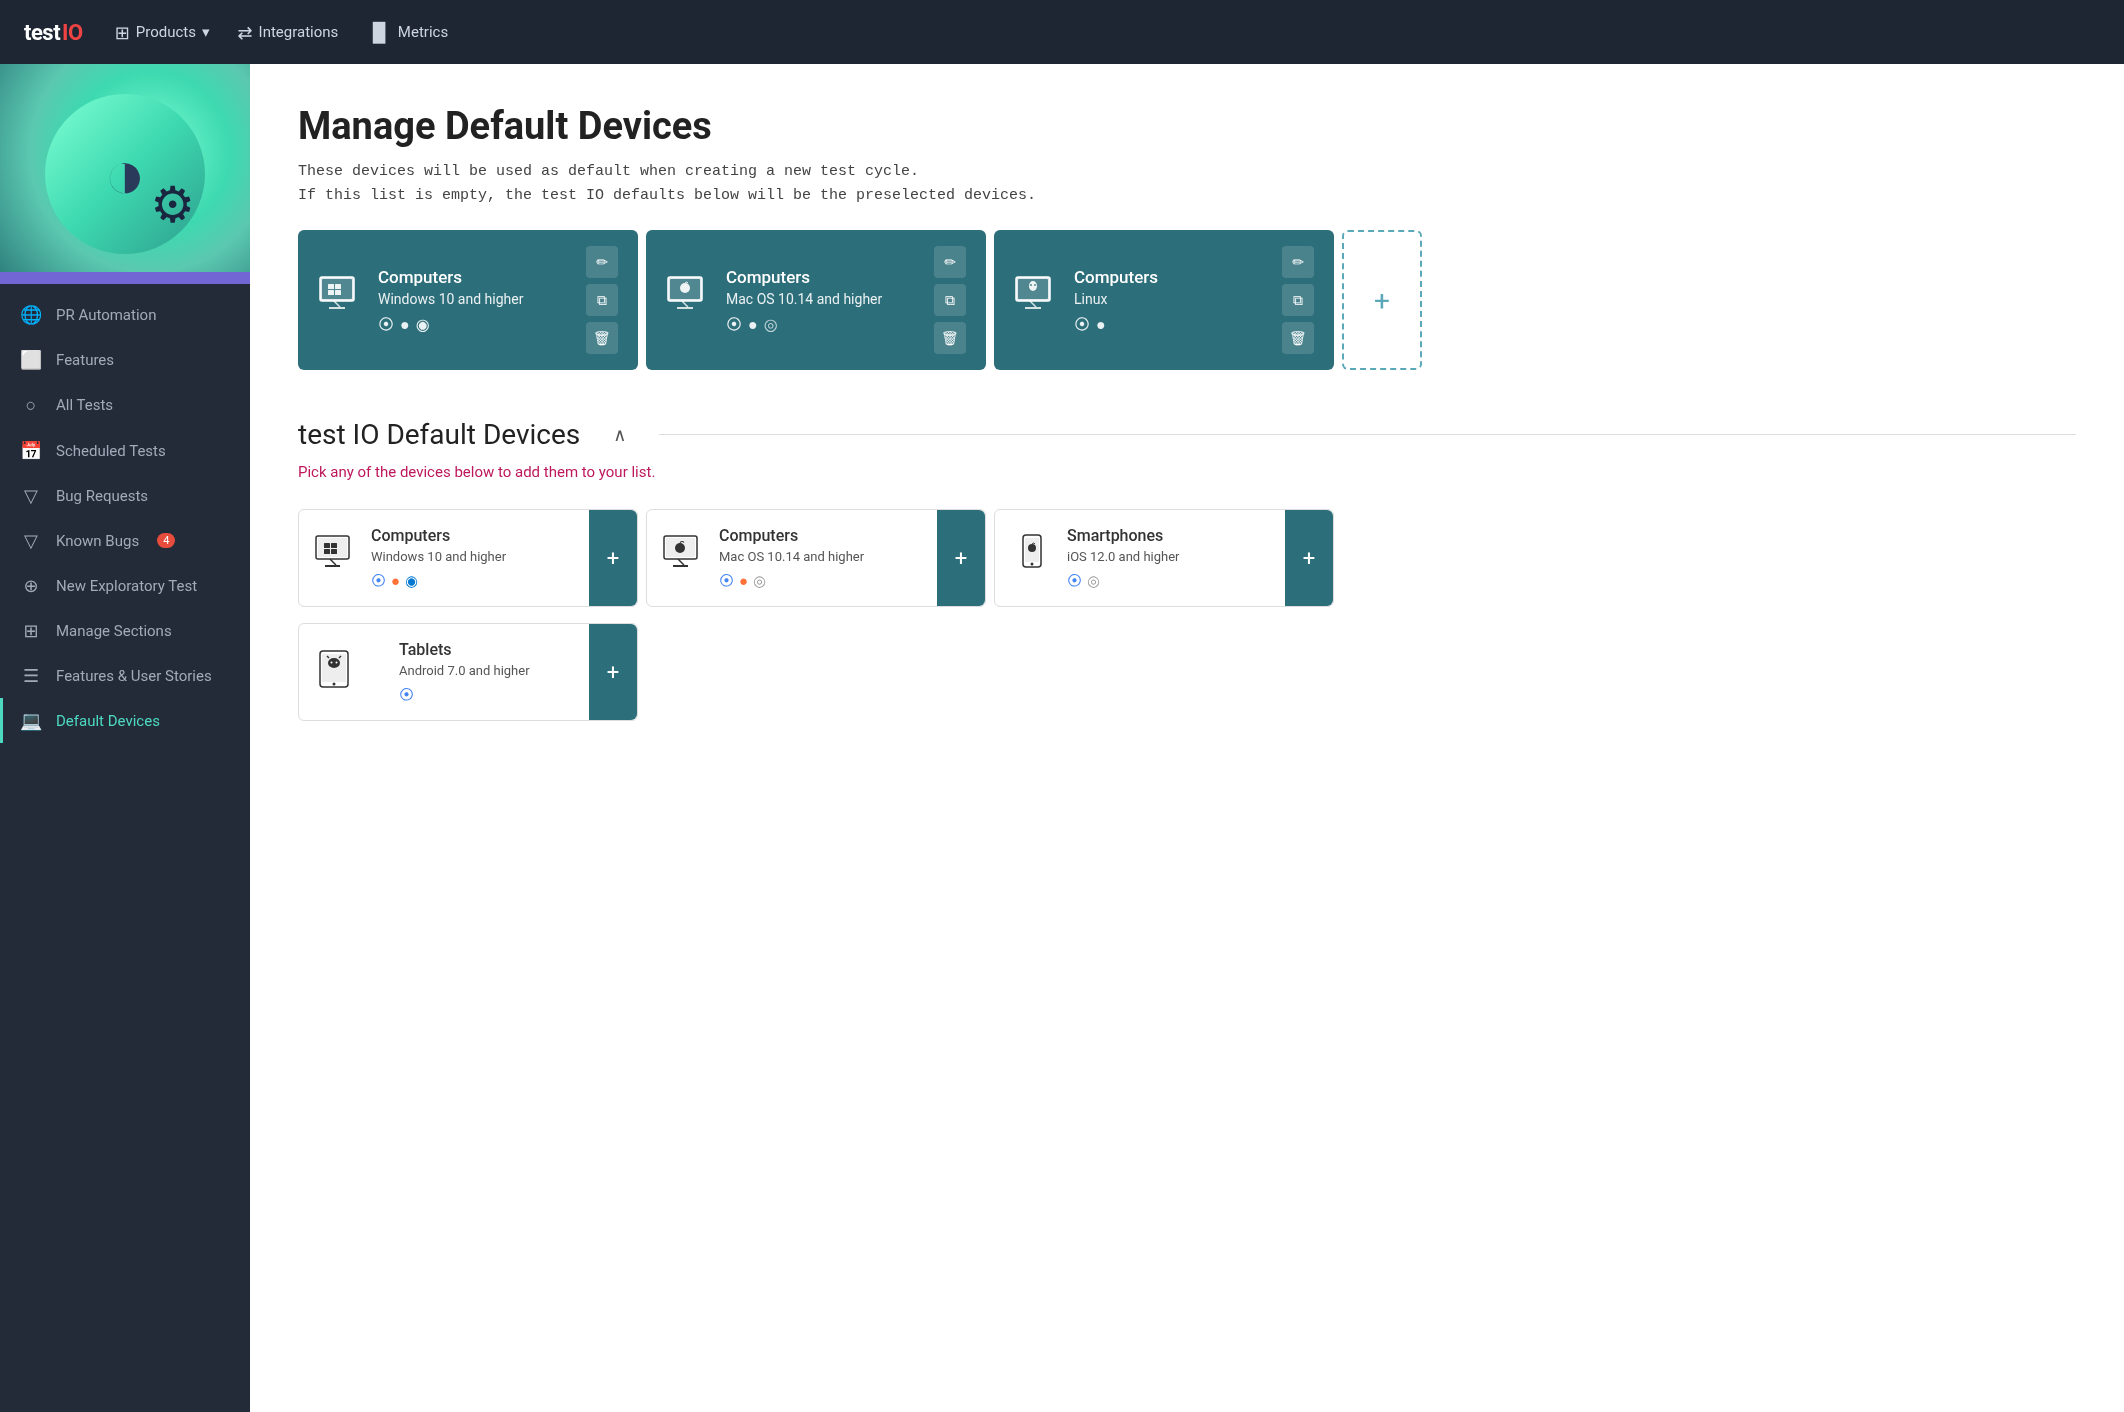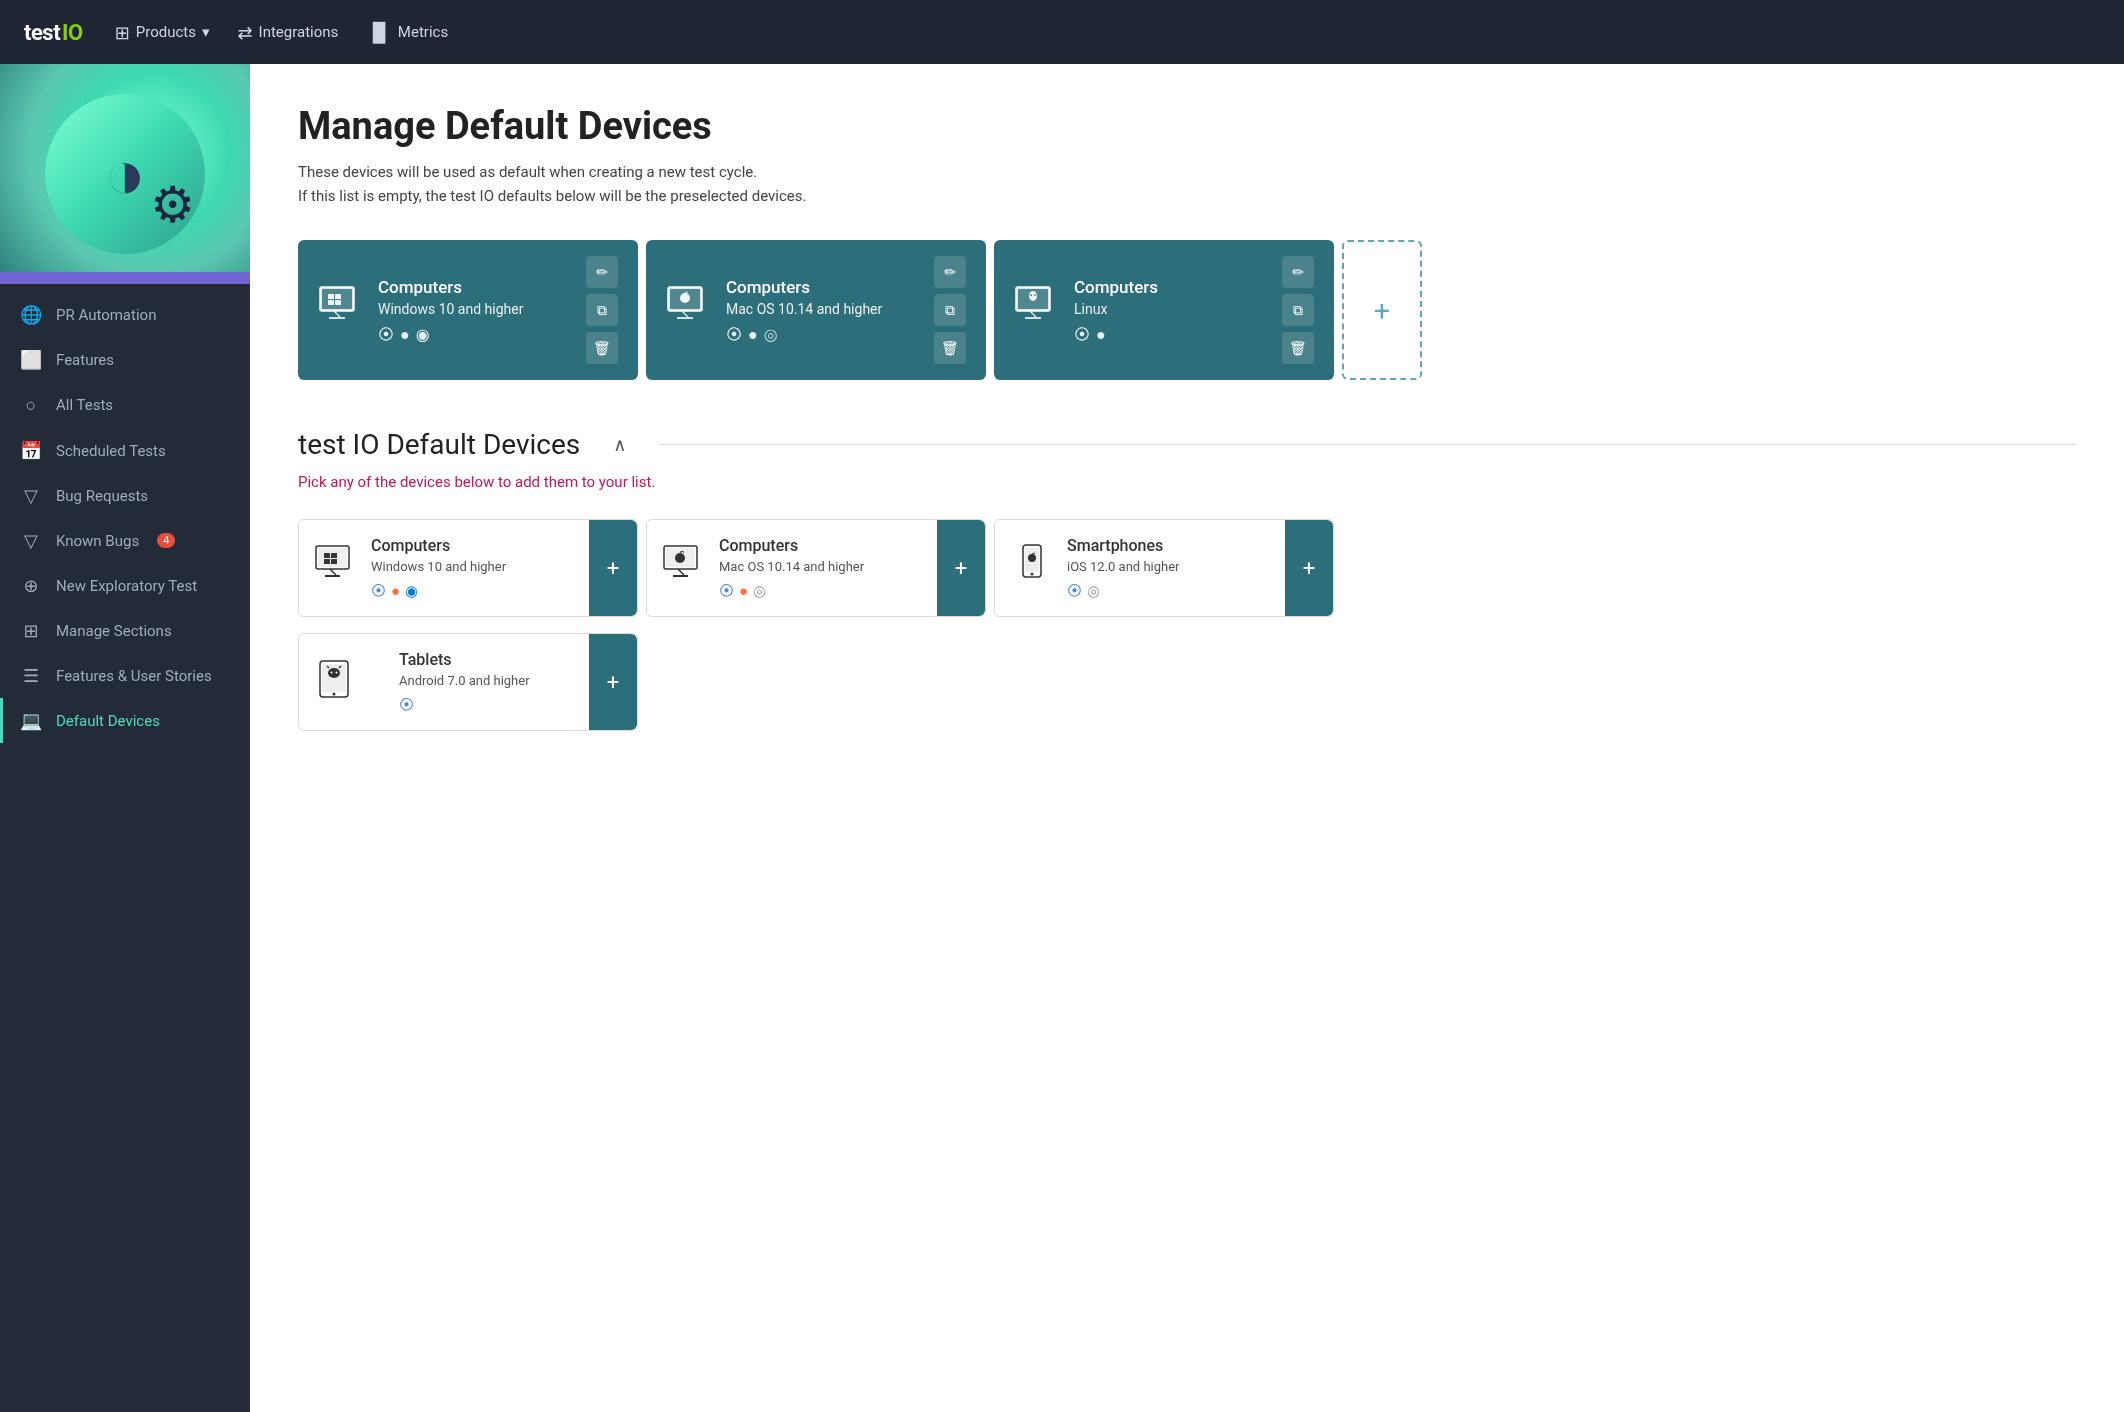--- a/index.html
+++ b/index.html
@@ -18,21 +18,21 @@
     }
     .logo {
       display: flex;
       gap: 2px;
       color: white;
       font-size: 22px;
       font-weight: 700;
       letter-spacing: -0.5px;
     }
     .logo-io {
-      color: #84cc16;
+      color: #ef4444;
     }
     .topnav-items {
       display: flex;
       align-items: center;
       gap: 28px;
     }
     .topnav-item {
       color: #cdd5e0;
       font-size: 15px;
       display: flex;
@@ -142,21 +142,22 @@
     .page-title {
       font-size: 38px;
       font-weight: 700;
       color: #222;
       margin-bottom: 12px;
     }
     .page-desc {
       font-size: 15px;
       color: #444;
       line-height: 1.6;
-      margin-bottom: 32px;
+      margin-bottom: 22px;
+      font-family: Liberation Mono, monospace;
     }
 
     
     .devices-row {
       display: flex;
       gap: 8px;
       margin-bottom: 48px;
       flex-wrap: wrap;
     }
 

